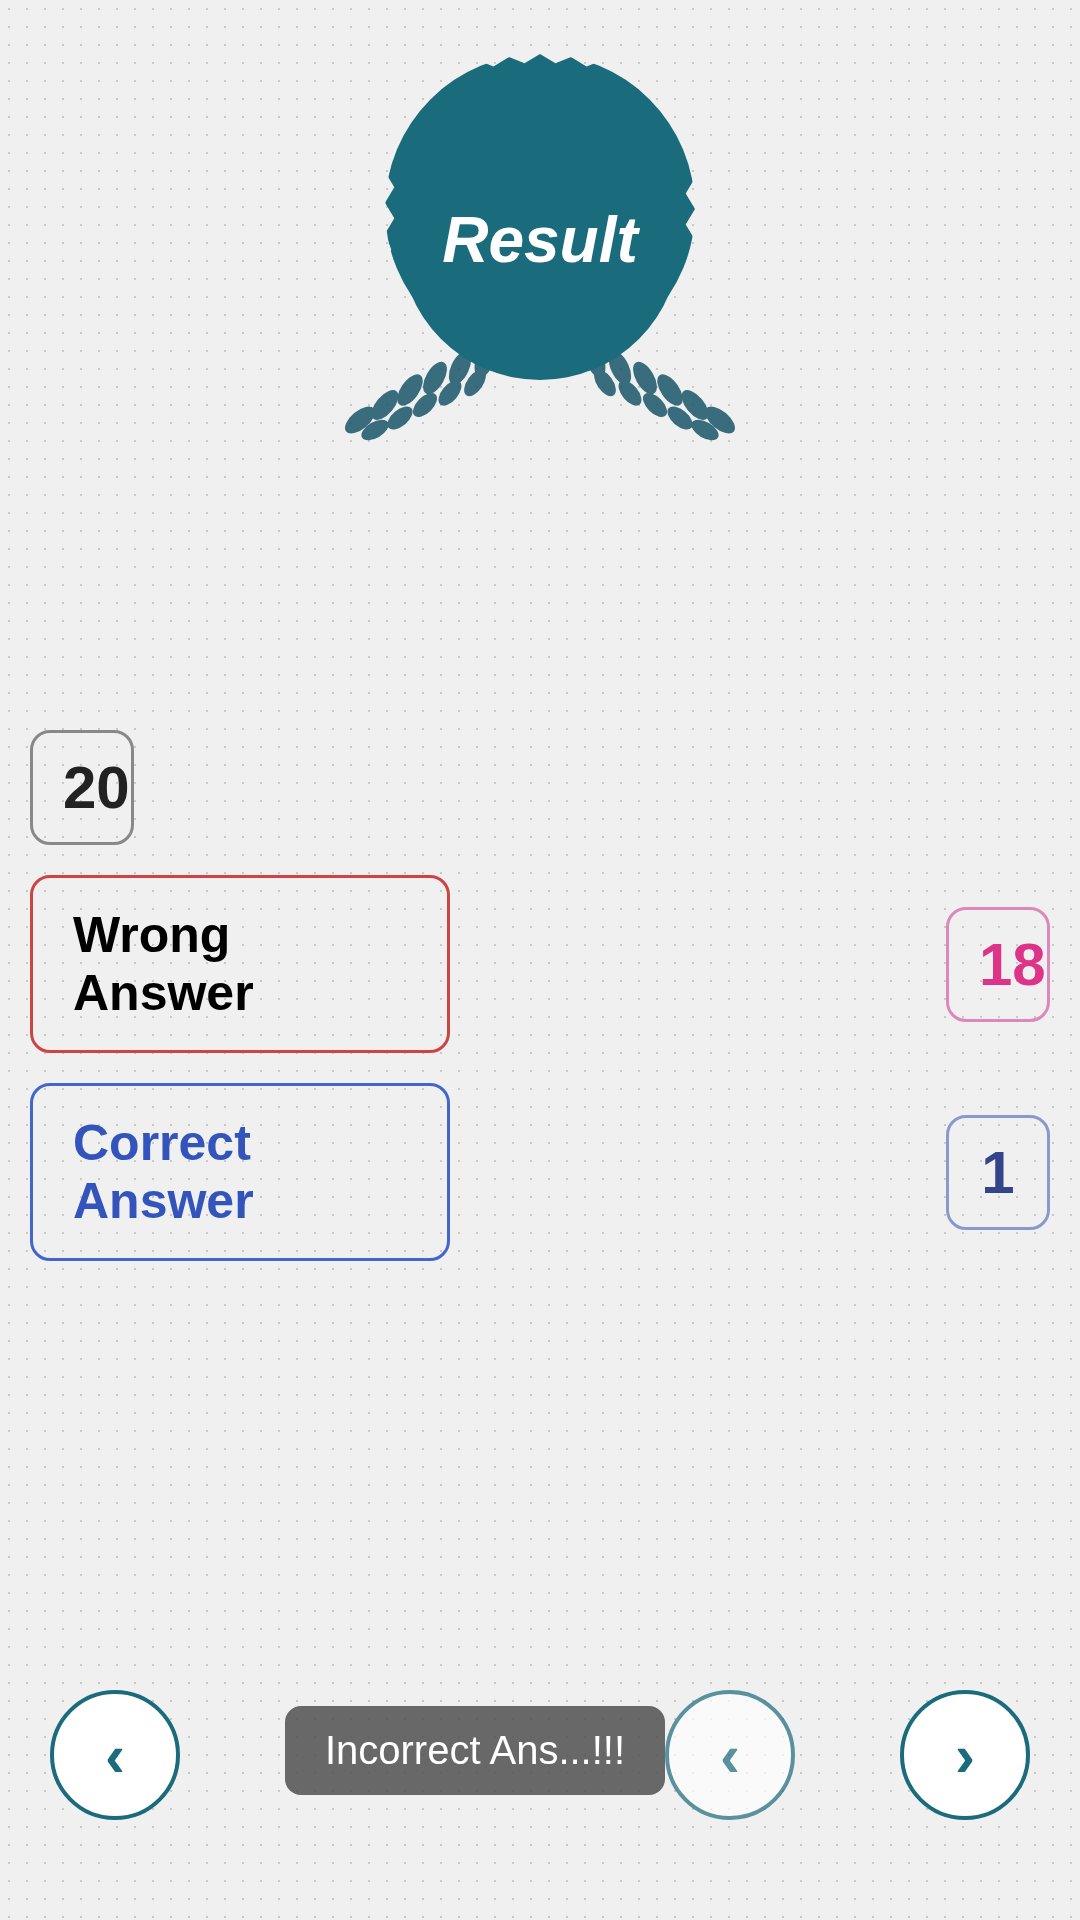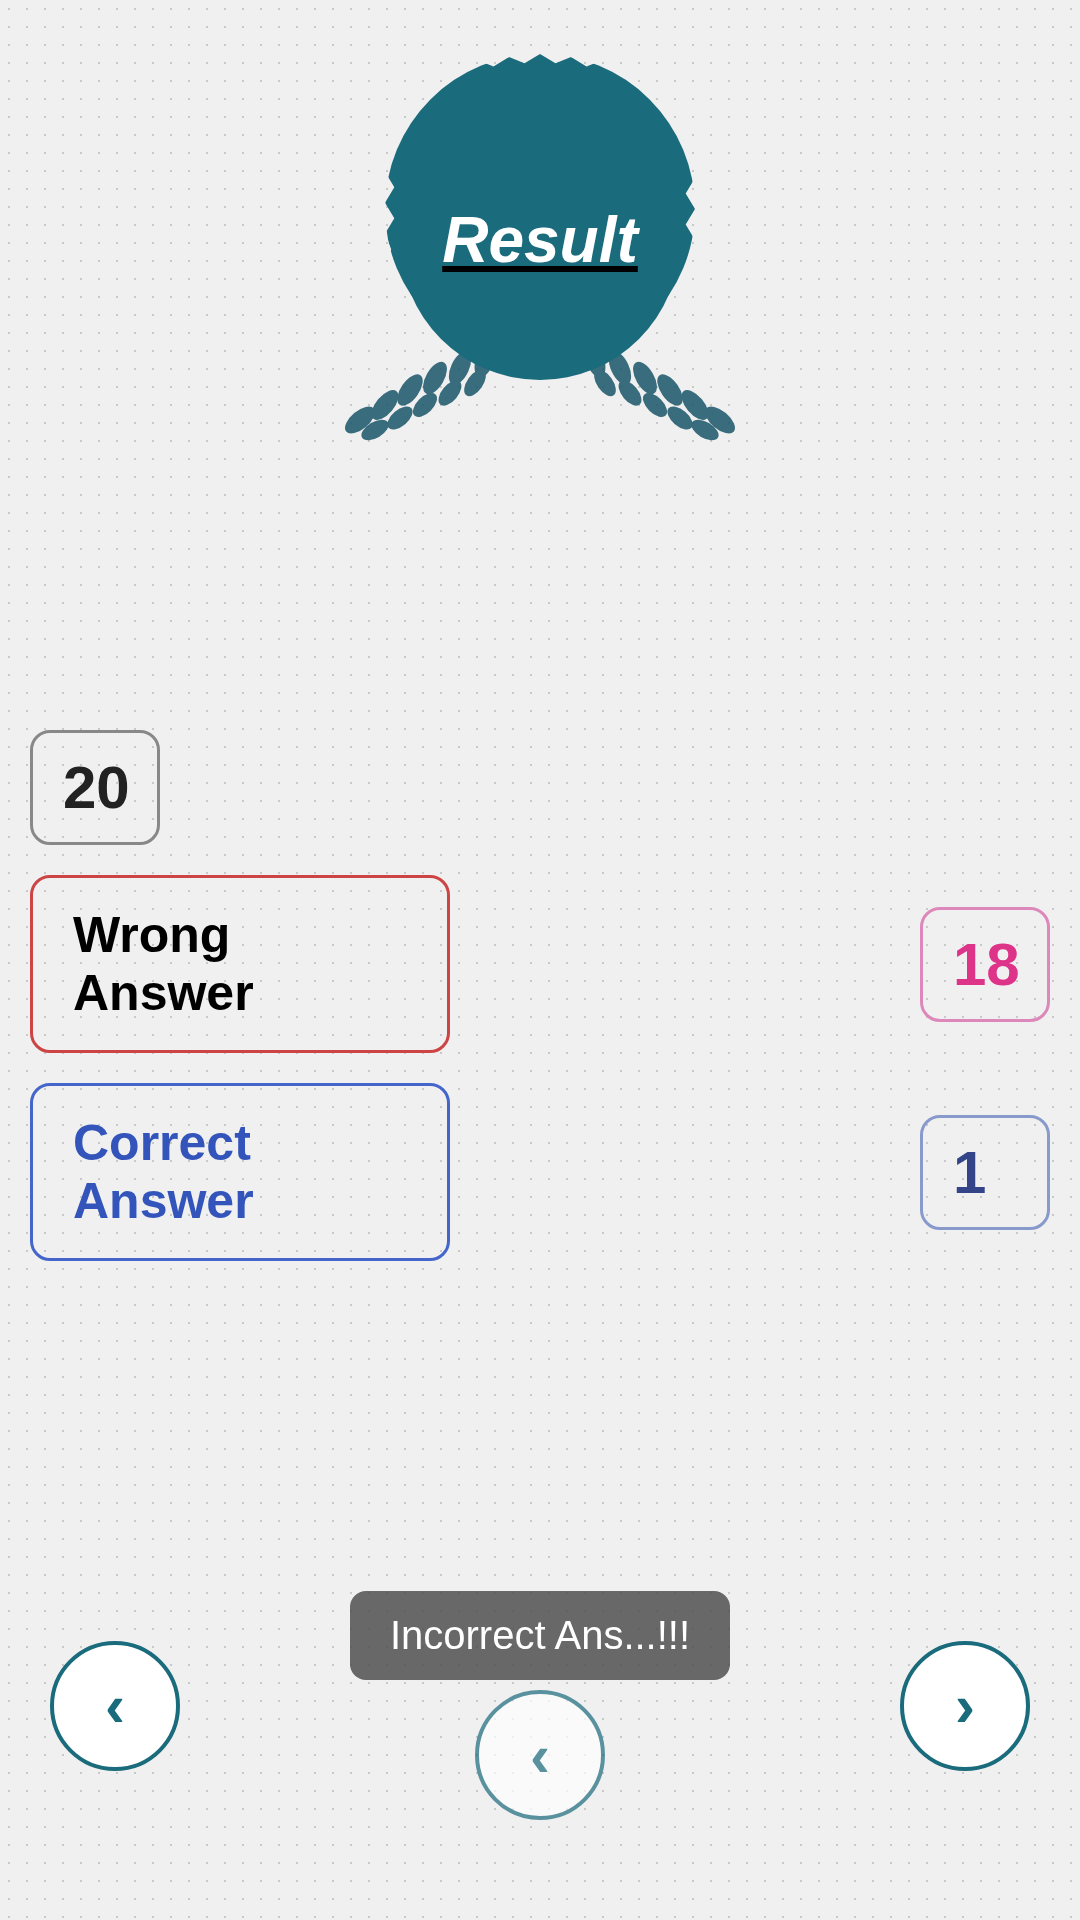--- a/index.html
+++ b/index.html
@@ -19,21 +19,20 @@
       overflow: hidden;
       position: relative;
     }
 
     .header-section {
       display: flex;
       justify-content: center;
       align-items: center;
       padding-top: 60px;
       height: 420px;
-      text-decoration: underline;
     }
 
     .badge-container {
       position: relative;
       width: 380px;
       height: 380px;
       display: flex;
       justify-content: center;
       align-items: center;
     }
@@ -92,23 +91,24 @@
 
     .stat-label.correct {
       color: #3355bb;
       border-color: #4466cc;
     }
 
     .stat-value {
       border: 3px solid #888;
       border-radius: 20px;
       padding: 20px 30px;
-      width: 130px;
+      width: 104px;
       font-size: 60px;
       font-weight: bold;
+      text-align: center;
       color: #222;
     }
 
     .stat-value.wrong-val {
       color: #dd3388;
       border-color: #dd88bb;
     }
 
     .stat-value.correct-val {
       color: #334488;
@@ -138,21 +138,21 @@
     }
 
     .nav-arrow {
       font-size: 60px;
       color: #1a6b7c;
       font-weight: bold;
     }
 
     .center-btn-wrapper {
       display: flex;
-      flex-direction: column;
+      flex-direction: row;
       align-items: center;
       position: relative;
     }
 
     .tooltip-box {
       background-color: rgba(80, 80, 80, 0.85);
       color: white;
       padding: 22px 40px;
       border-radius: 16px;
       font-size: 40px;

